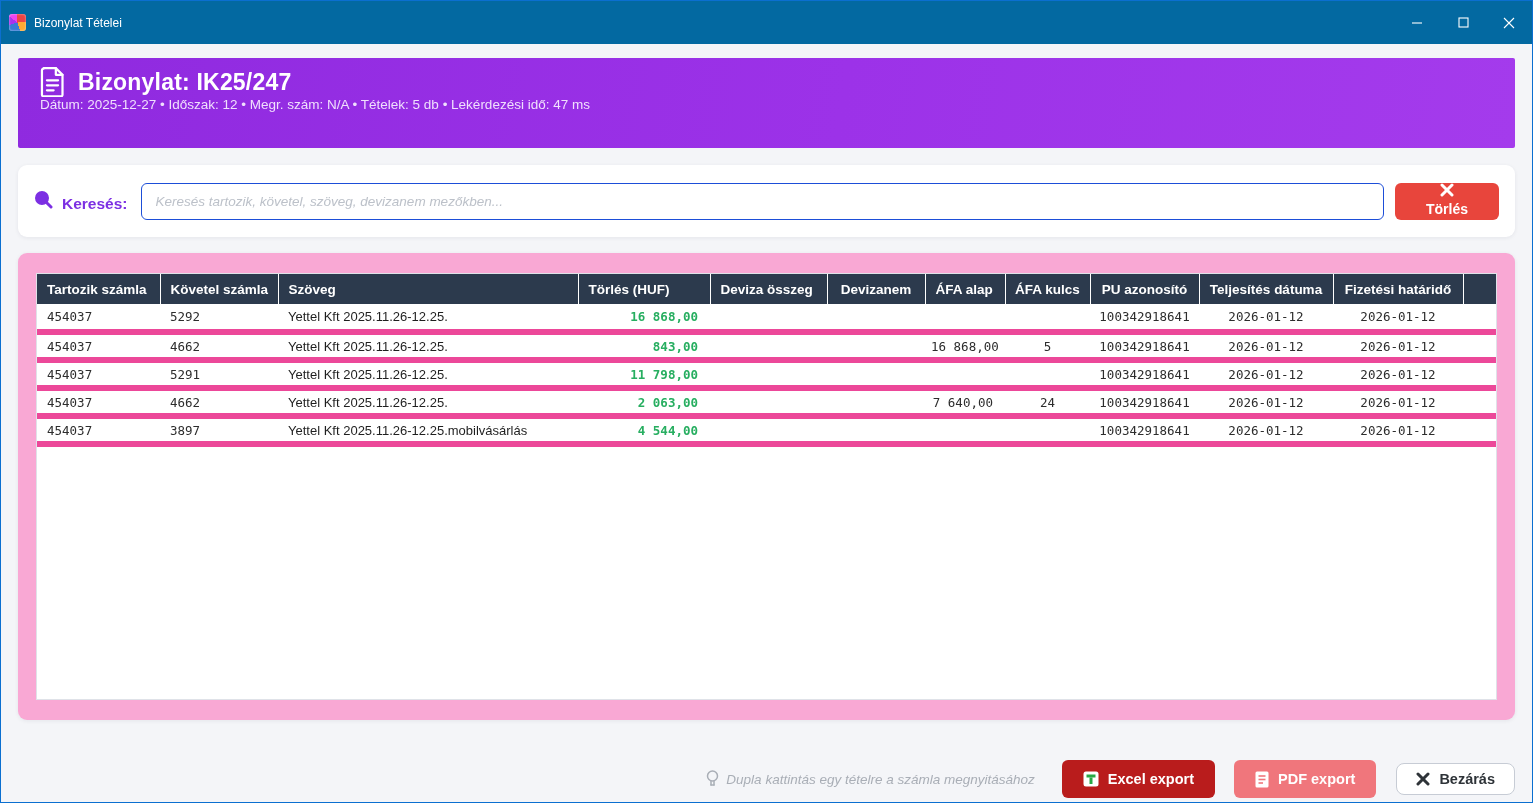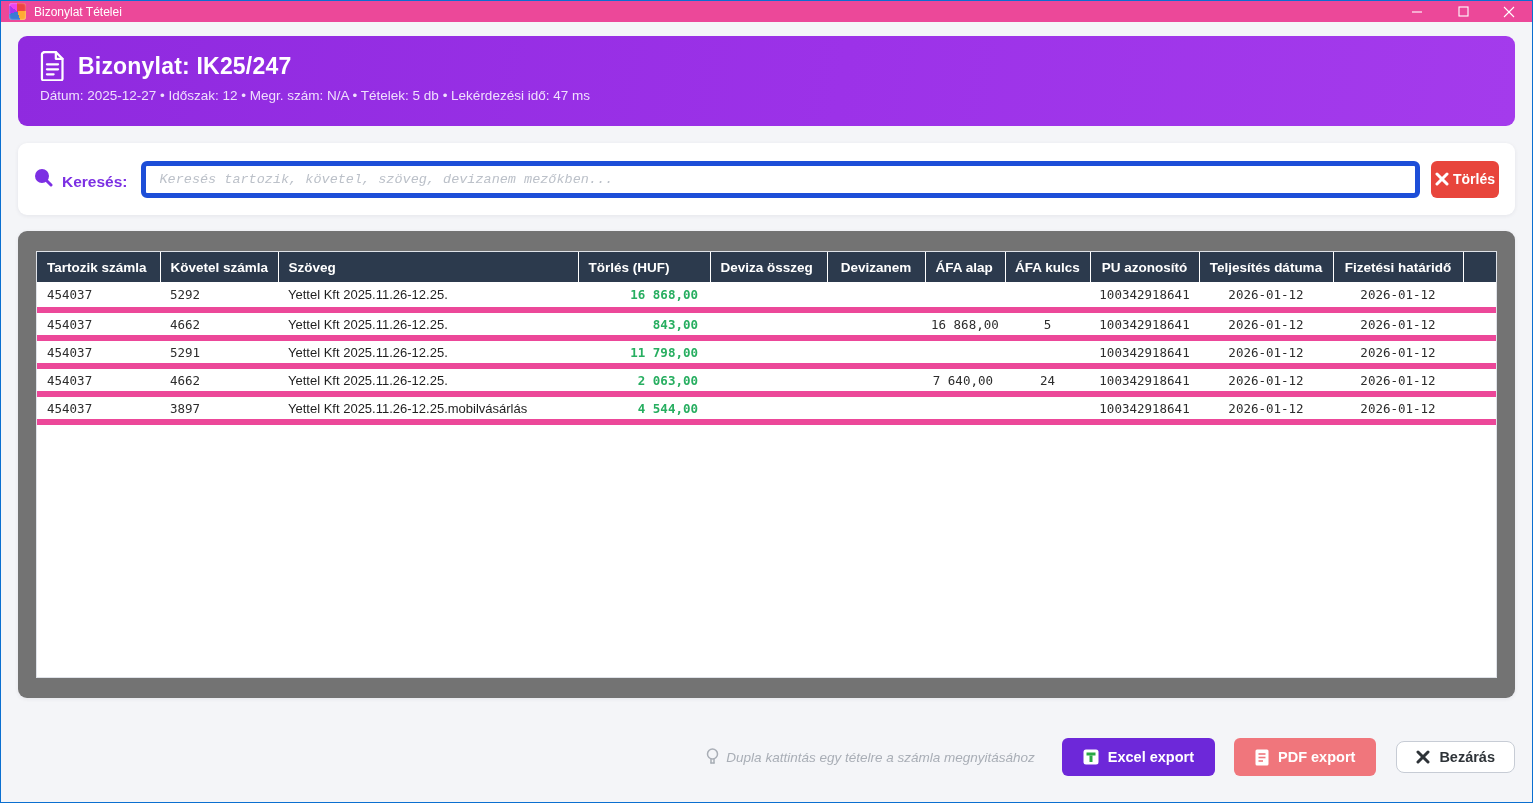--- a/index.html
+++ b/index.html
@@ -2,76 +2,76 @@
 <html><head>
 <meta charset="utf-8">
 <style>
   * { margin:0; padding:0; box-sizing:border-box; }
   html,body { width:1533px; height:803px; font-family:"Liberation Sans","DejaVu Sans",sans-serif; }
   body { background:#d0d0d0; overflow:hidden; }
 
   .window { width:1533px; height:803px; border:1px solid #0b6fd0; background:#F4F5F8; display:flex; flex-direction:column; }
 
   
-  .titlebar { height:21px; background:#ec4899; display:flex; align-items:center; justify-content:space-between; flex:0 0 auto; }
+  .titlebar { height:43px; background:#0369a1; display:flex; align-items:center; justify-content:space-between; flex:0 0 auto; }
   .titlebar-left { display:flex; align-items:center; gap:8px; padding-left:8px; }
   .app-icon { width:17px; height:17px; border-radius:3px;
     background: conic-gradient(#e44 0 25%, #fa3 25% 45%, #3a7bd5 45% 70%, #a3e 70% 85%, #e4e 85% 100%);
     box-shadow: inset 0 0 2px rgba(255,255,255,.7); }
   .titlebar-title { color:#ffffff; font-size:12px; }
   .titlebar-controls { display:flex; height:31px; }
   .tb-btn { width:46px; height:31px; border:none; background:transparent; display:flex; align-items:center; justify-content:center; cursor:pointer; }
   .tb-btn svg { stroke:#ffffff; stroke-width:1.1; fill:none; }
 
   
   .content { flex:1; padding:14px 17px 0 17px; display:flex; flex-direction:column; }
 
   
-  .doc-header { height:90px; border-radius:9px; padding:15px 22px 0 22px;
+  .doc-header { height:90px; border-radius:2px; padding:9px 22px 0 22px;
     background: linear-gradient(100deg,#8F2ADF 0%, #9C32E8 55%, #A43BEC 100%);
     color:#fff; flex:0 0 auto; }
   .doc-title-row { display:flex; align-items:center; gap:13px; }
   .doc-title-row h1 { font-size:23px; font-weight:700; letter-spacing:.2px; }
   .doc-icon svg { display:block; }
-  .doc-meta { margin-top:7px; font-size:13.5px; color:#F0DFFD; }
+  .doc-meta { font-size:13.5px; color:#F0DFFD; }
 
   
   .search-card { margin-top:17px; height:72px; background:#ffffff; border-radius:9px;
     box-shadow:0 1px 4px rgba(25,30,60,.07); display:flex; align-items:center; padding:0 16px; flex:0 0 auto; }
   .search-left { display:flex; align-items:flex-end; gap:9px; padding-right:13px; }
   .search-label { color:#7C2FE3; font-size:15.5px; font-weight:700; }
-  .search-input { flex:1; height:37px; border:5px solid #1d4ed8; border-radius:6px; padding:0 14px;
-    font-size:13.5px; color:#333; outline:none; font-family:Liberation Mono, monospace; }
+  .search-input { flex:1; height:37px; border:1px solid #1d4ed8; border-radius:6px; padding:0 14px;
+    font-size:13.5px; color:#333; outline:none; font-family:Liberation Sans, sans-serif; }
   .search-input::placeholder { color:#BCC1C9; font-style:italic; }
-  .btn-torles { margin-left:11px; height:37px; padding:0 4px; background:#E8453C; border:none; border-radius:6px;
-    color:#fff; font-size:14px; font-weight:700; display:flex; align-items:center; gap:4px; cursor:pointer; }
+  .btn-torles { margin-left:11px; height:37px; padding:0 31px; background:#E8453C; border:none; border-radius:6px;
+    color:#fff; font-size:14px; font-weight:700; display:flex; align-items:center; gap:4px; cursor:pointer;flex-direction:column; }
   .btn-torles svg, .btn-bezaras svg { display:block; }
 
   
-  .table-card { margin-top:16px; height:467px; background:#737373; border-radius:9px;
+  .table-card { margin-top:16px; height:467px; background:#f9a8d4; border-radius:9px;
     box-shadow:0 1px 4px rgba(25,30,60,.07); padding:20px 18px; flex:0 0 auto; }
   .table-wrap { height:100%; border:1px solid #DFE2E8; overflow:hidden; background:#fff; }
   table { width:100%; border-collapse:collapse; table-layout:fixed; }
   thead th { background:#2C3A4D; color:#ffffff; font-size:13.5px; font-weight:700; height:30px;
     border-right:1px solid rgba(255,255,255,.14); white-space:nowrap; overflow:hidden; }
   thead th:last-child { border-right:none; }
   tbody td { height:28px; font-size:13px; color:#2d2d2d; border-bottom:6px solid #ec4899;
     white-space:nowrap; overflow:hidden; }
   .mono { font-family:"DejaVu Sans Mono","Liberation Mono",monospace; font-size:12.5px; }
   .sans { font-family:"Liberation Sans","DejaVu Sans",sans-serif; font-size:13px; color:#1f1f1f; }
   .l { text-align:left; padding-left:10px; padding-right:6px; }
   .r { text-align:right; padding-right:12px; padding-left:6px; }
   .c { text-align:center; }
   th.l { padding-left:10px; }
   .green { color:#27AE60; font-weight:700; }
 
   
   .footer { margin-top:40px; display:flex; align-items:center; justify-content:flex-end; gap:18px; }
   .hint { display:flex; align-items:center; gap:7px; color:#A9AEB6; font-size:13.5px; font-style:italic; margin-right:9px; }
-  .btn-excel { height:38px; padding:0 21px; background:#6d28d9; border:none; border-radius:6px; color:#fff;
+  .btn-excel { height:38px; padding:0 21px; background:#b91c1c; border:none; border-radius:6px; color:#fff;
     font-size:14.5px; font-weight:700; display:flex; align-items:center; gap:9px; cursor:pointer; }
   .btn-pdf { height:38px; padding:16px 21px; background:#F0767C; border:none; border-radius:6px; color:#fff;
     font-size:14.5px; font-weight:700; display:flex; align-items:center; gap:9px; cursor:pointer; margin-left:1px; }
   .btn-bezaras { height:32px; padding:0 19px; background:#ffffff; border:1.5px solid #C7CCD5; border-radius:8px;
     color:#2E3338; font-size:14.5px; font-weight:700; display:flex; align-items:center; gap:9px; cursor:pointer; margin-left:2px; }
 </style>
 </head>
 <body>
 
 <div class="window">

